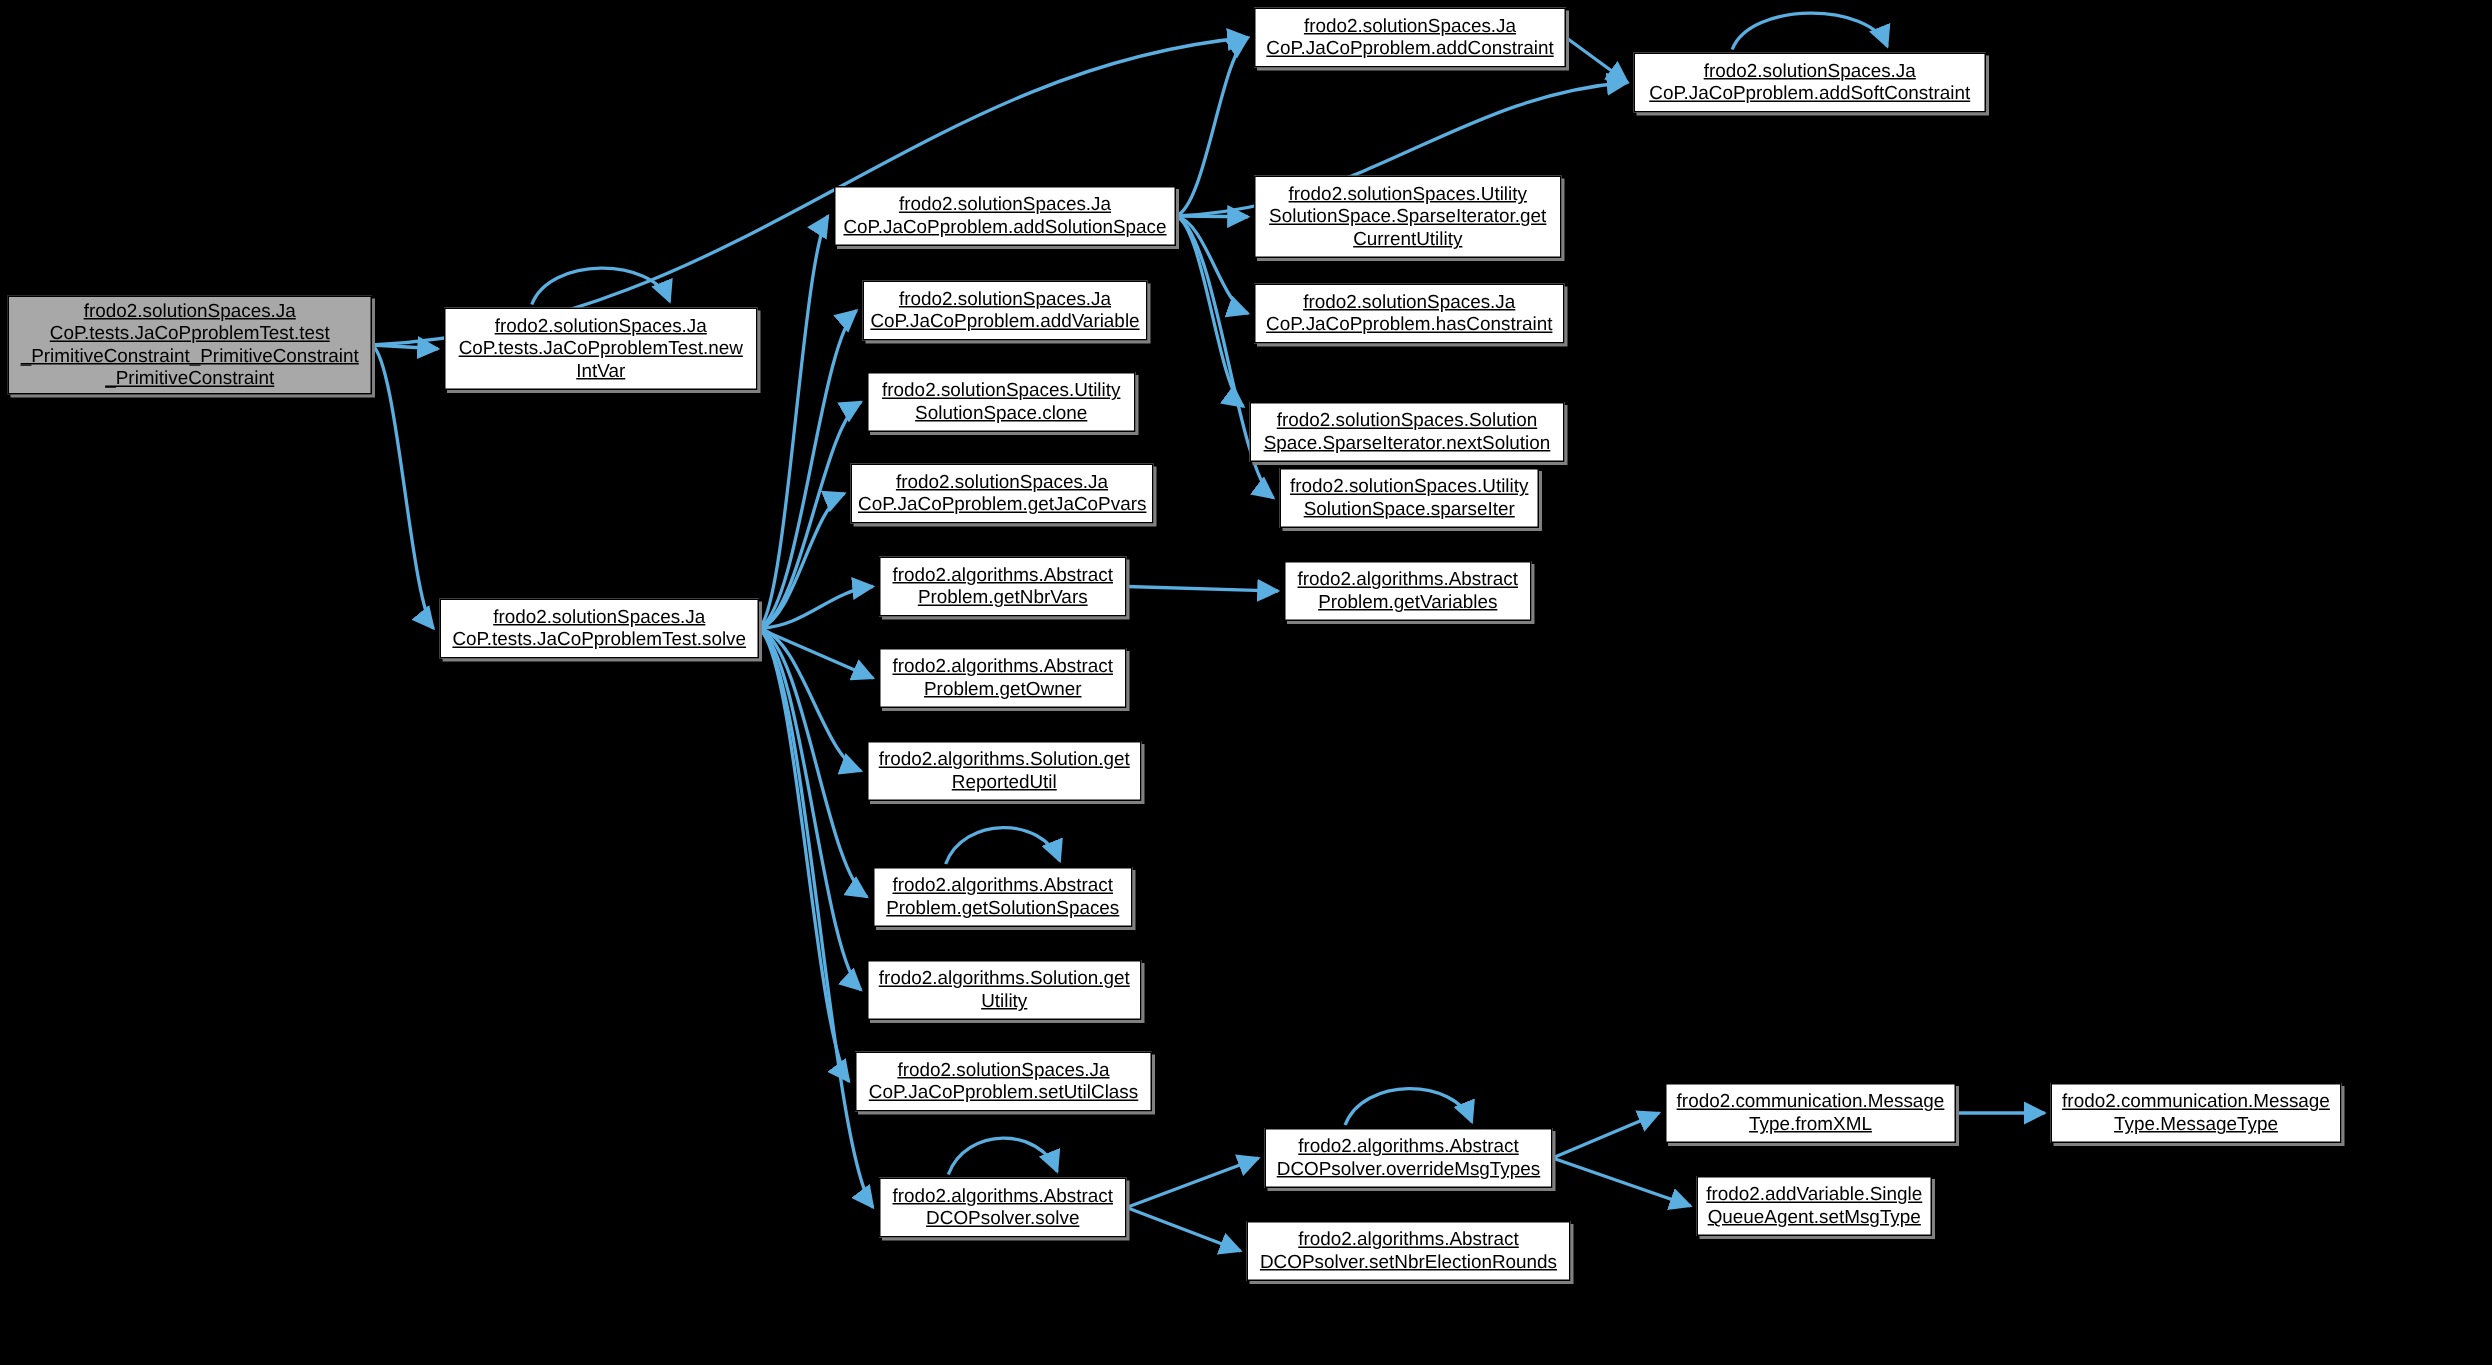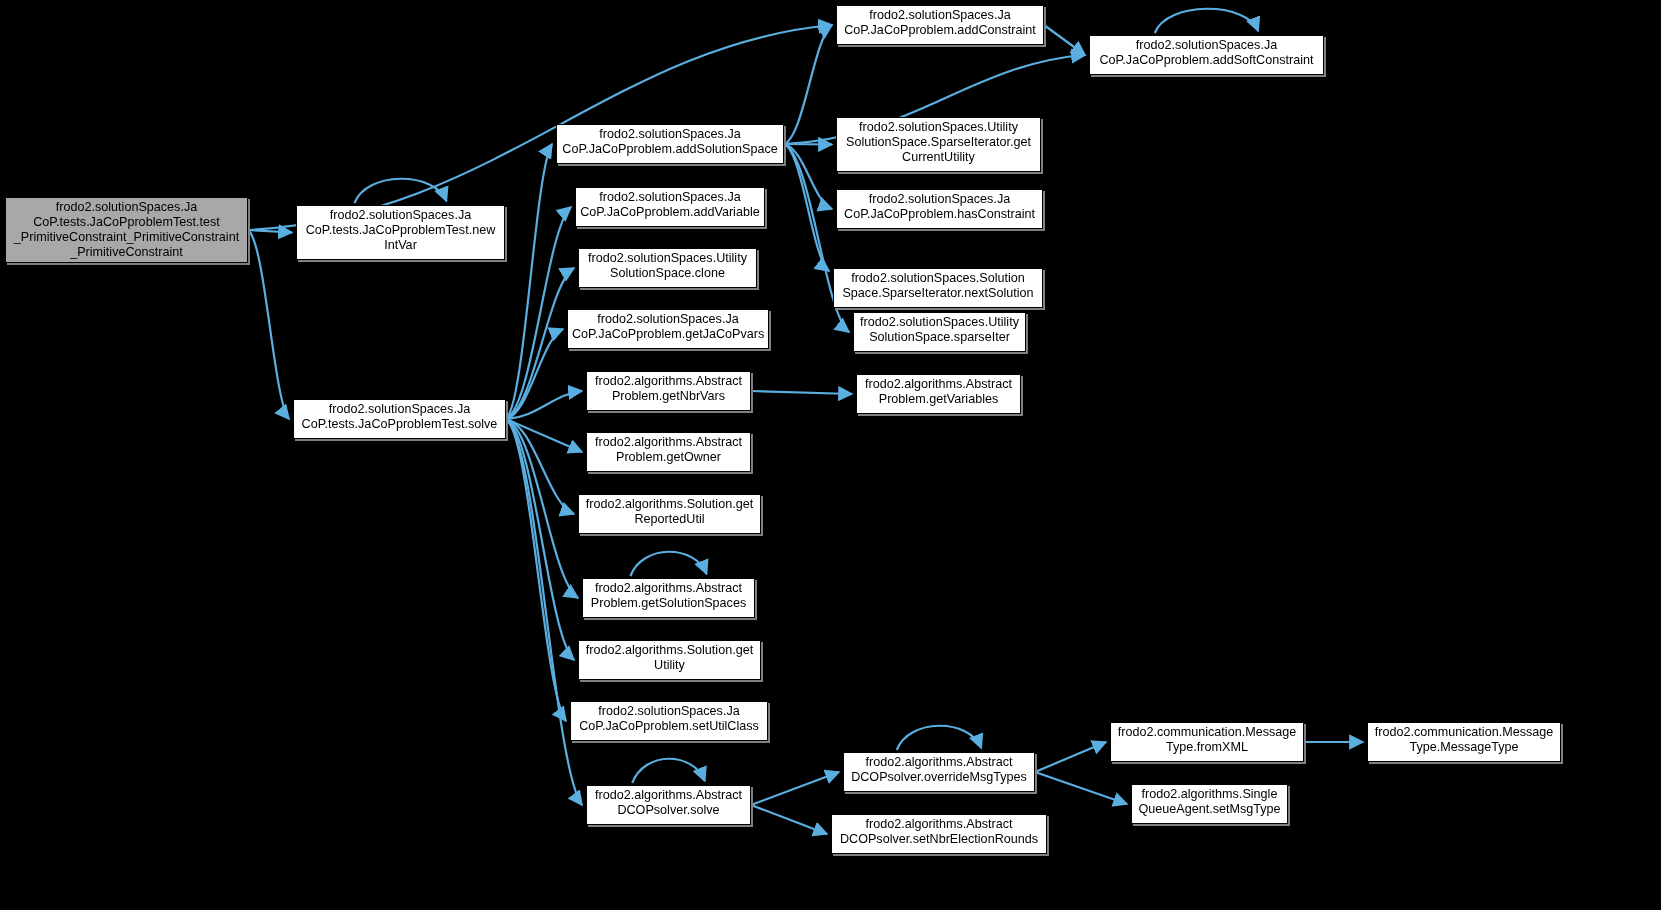--- a/index.html
+++ b/index.html
@@ -1,23 +1,23 @@
 <!DOCTYPE html>
 <html><head>
 <meta charset="utf-8">
 <title>Call Graph</title>
 <style>
   html,body{margin:0;padding:0;background:#000;}
   #canvas{position:relative;width:1661px;height:910px;background:#000;overflow:hidden;
           font-family:"Liberation Sans","DejaVu Sans",sans-serif;}
   svg#edges{position:absolute;left:0;top:0;width:1661px;height:910px;}
   .node{position:absolute;box-sizing:border-box;background:#fff;border:1px solid #000;
-        box-shadow:2px 2px 0 #808080;display:flex;justify-content:center;
+        box-shadow:2px 2px 0 #808080;display:flex;align-items:center;justify-content:center;
         text-align:center;color:#000;font-size:12.6px;line-height:15px;padding:2px 4px;
-        white-space:pre-line;}
+        white-space:pre-line;text-decoration:underline;}
   .node.root{background:#a8a8a8;}
   .nlabel{display:block;width:100%;}
 </style>
 </head>
 <body>
 
 <div id="canvas">
   <svg id="edges" xmlns="http://www.w3.org/2000/svg">
     <defs>
       <marker id="ah" viewBox="0 0 10 10" refX="9" refY="5" markerWidth="7" markerHeight="7" orient="auto-start-reverse">
@@ -105,18 +105,18 @@
       <div class="node" style="left: 853px; top: 312px; width: 173px; height: 40px;"><span class="nlabel">frodo2.solutionSpaces.Utility
 SolutionSpace.sparseIter</span></div>
       <div class="node" style="left: 856px; top: 374px; width: 165px; height: 40px;"><span class="nlabel">frodo2.algorithms.Abstract
 Problem.getVariables</span></div>
       <div class="node" style="left: 843px; top: 752px; width: 192px; height: 40px;"><span class="nlabel">frodo2.algorithms.Abstract
 DCOPsolver.overrideMsgTypes</span></div>
       <div class="node" style="left: 831px; top: 814px; width: 216px; height: 40px;"><span class="nlabel">frodo2.algorithms.Abstract
 DCOPsolver.setNbrElectionRounds</span></div>
       <div class="node" style="left: 1110px; top: 722px; width: 194px; height: 40px;"><span class="nlabel">frodo2.communication.Message
 Type.fromXML</span></div>
-      <div class="node" style="left: 1131px; top: 784px; width: 157px; height: 40px;"><span class="nlabel">frodo2.algorithms.Single
+      <div class="node" style="left: 1131px; top: 784px; width: 157px; height: 40px;"><span class="nlabel">frodo2.addVariable.Single
 QueueAgent.setMsgType</span></div>
       <div class="node" style="left: 1367px; top: 722px; width: 194px; height: 40px;"><span class="nlabel">frodo2.communication.Message
 Type.MessageType</span></div>
     </div>
 </div>
 
 </body></html>

